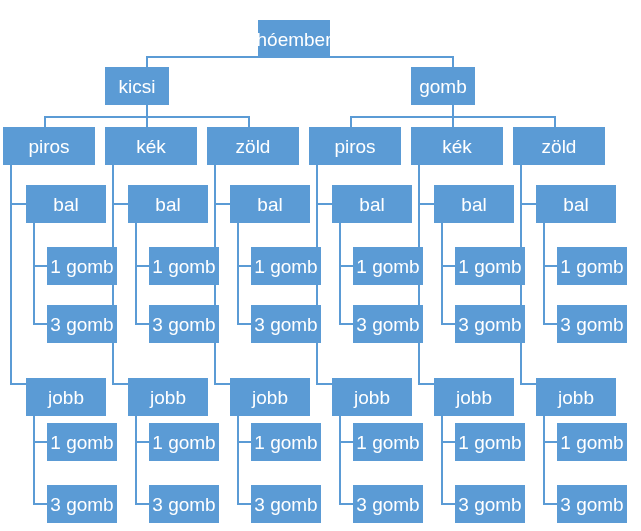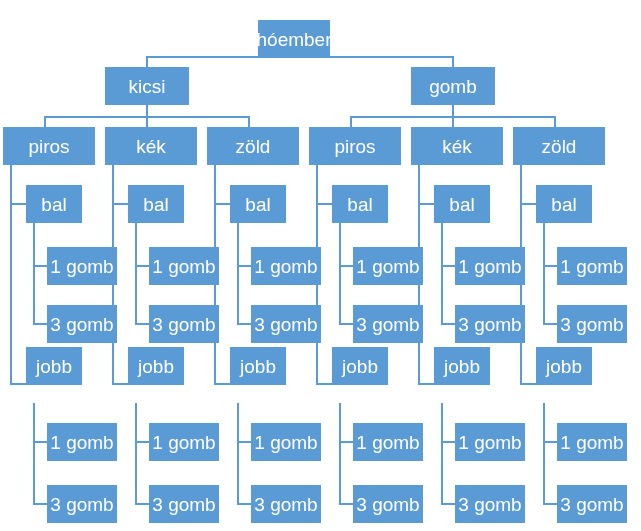--- a/index.html
+++ b/index.html
@@ -42,29 +42,29 @@
   }
   
   .c0 { --cx: 3px; }
   .c1 { --cx: 105px; }
   .c2 { --cx: 207px; }
   .c3 { --cx: 309px; }
   .c4 { --cx: 411px; }
   .c5 { --cx: 513px; }
   
   .root   { left: 258px; top: 8px;  width: 72px; margin-top: 12px; }
-  .branch { left: var(--cx); top: 67px; width: 84px; }
+  .branch { left: var(--cx); top: 67px; width: 64px; }
   .color  { left: var(--cx); top: 127px; width: 92px; }
-  .side   { left: calc(var(--cx) + 23px); width: 56px; }
+  .side   { left: calc(var(--cx) + 23px); width: 80px; }
   .btn    { left: calc(var(--cx) + 44px); width: 70px; }
   
   .rbal  { top: 185px; }
   .rg1   { top: 247px; }
   .rg2   { top: 305px; }
-  .rjobb { top: 347px; }
+  .rjobb { top: 378px; }
   .rg3   { top: 423px; }
   .rg4   { top: 485px; }
 </style>
 </head>
 <body>
 
 <div class="stage">
 
   <svg class="wires" viewBox="0 0 641 531" aria-hidden="true">
     <path d="M300,46 V57 M147,67 V57 H453 V67"></path>

